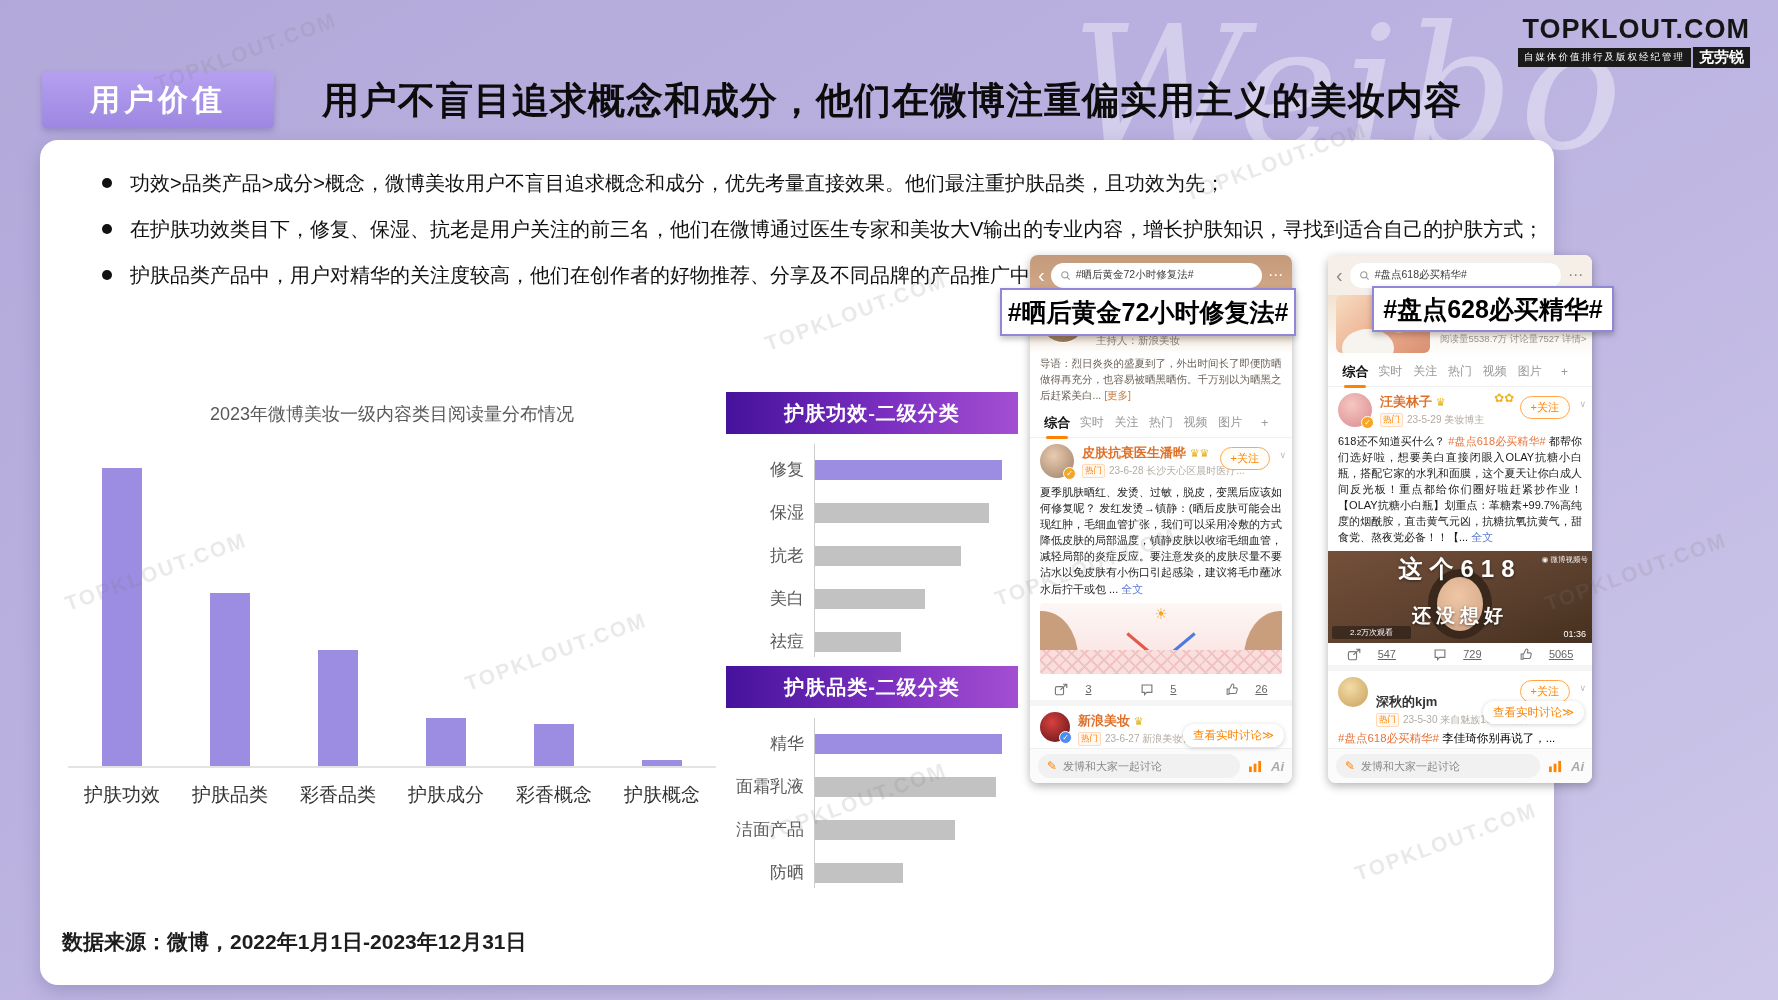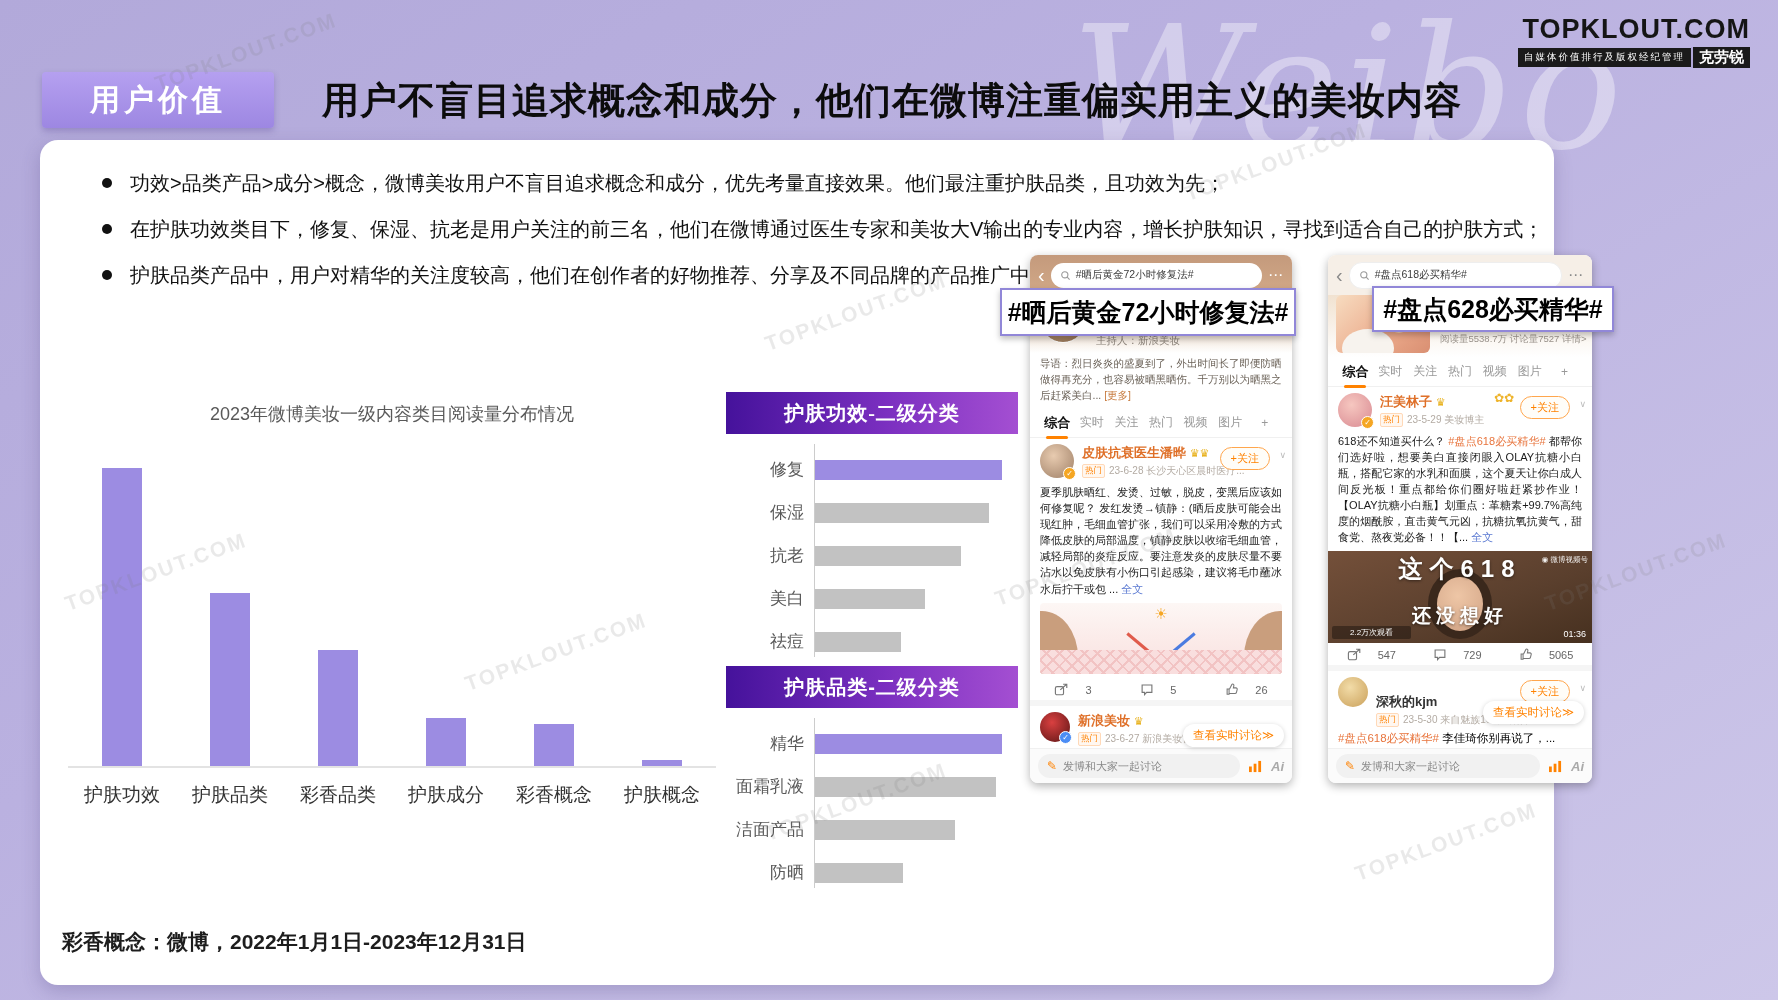--- a/index.html
+++ b/index.html
@@ -128,21 +128,21 @@
   .sun{position:absolute;left:50%;top:2px;transform:translateX(-50%);color:#f5a623;font-size:15px;}
   .face-l,.face-r{position:absolute;top:8px;width:72px;height:92px;border-radius:50%;background:#c99e7d;}
   .face-l{left:-34px;} .face-r{right:-34px;}
   .ray-r{position:absolute;left:84px;top:38px;width:28px;height:3px;background:#e05b4b;transform:rotate(40deg);}
   .ray-b{position:absolute;right:84px;top:38px;width:28px;height:3px;background:#4b7be0;transform:rotate(-40deg);}
   .grid{position:absolute;left:0;right:0;bottom:0;height:24px;background:
     repeating-linear-gradient(45deg,#f2c3c3 0 2px,rgba(0,0,0,0) 2px 9px),
     repeating-linear-gradient(-45deg,#f2c3c3 0 2px,rgba(0,0,0,0) 2px 9px),#f9dede;}
   
   .pengage{display:flex;justify-content:space-around;padding:5px 0 4px;color:#666;font-size:11px;}
-  .eitem{display:flex;align-items:center;gap:16px;}
+  .eitem{display:flex;gap:16px;text-decoration:underline;}
   .pdiv{height:6px;background:#f5f5f5;}
   
   .live{position:absolute;right:8px;top:18px;background:#fff;color:#ff8200;font-size:11.5px;
     border-radius:15px;padding:4px 10px;box-shadow:0 1px 5px rgba(0,0,0,.18);white-space:nowrap;z-index:2;}
   .p2line{padding:2px 10px 2px;font-size:11.5px;white-space:nowrap;overflow:hidden;}
   
   .video{margin-top:4px;height:94px;position:relative;overflow:hidden;
     background:linear-gradient(160deg,#74503a 0%,#5a3f2d 60%,#46301f 100%);}
   .vface{position:absolute;left:50%;top:26px;transform:translateX(-50%);width:46px;height:54px;
     border-radius:50%;background:radial-gradient(circle at 45% 35%,#eec6a6,#cfa183);}
@@ -301,21 +301,21 @@
         </div>
         <div class="hrow">
           <div class="hlabel">防晒</div>
           <div class="htrack">
             <div class="hfill" style="width: 43.24%;"></div>
           </div>
         </div>
       </div>
   </div>
 
-  <div class="src">彩香概念：微博，2022年1月1日-2023年12月31日</div>
+  <div class="src">数据来源：微博，2022年1月1日-2023年12月31日</div>
 </div>
 
 <div class="phone phone1">
   <div class="ptop ptop1">
     <span class="back">‹</span>
     <span class="spill">
       <span class="ic">
           <svg viewBox="0 0 16 16" width="11" height="11">
             <circle cx="7" cy="7" r="4.5" fill="none" stroke="#999" stroke-width="1.6"></circle>
             <line x1="10.5" y1="10.5" x2="14" y2="14" stroke="#999" stroke-width="1.6"></line>

